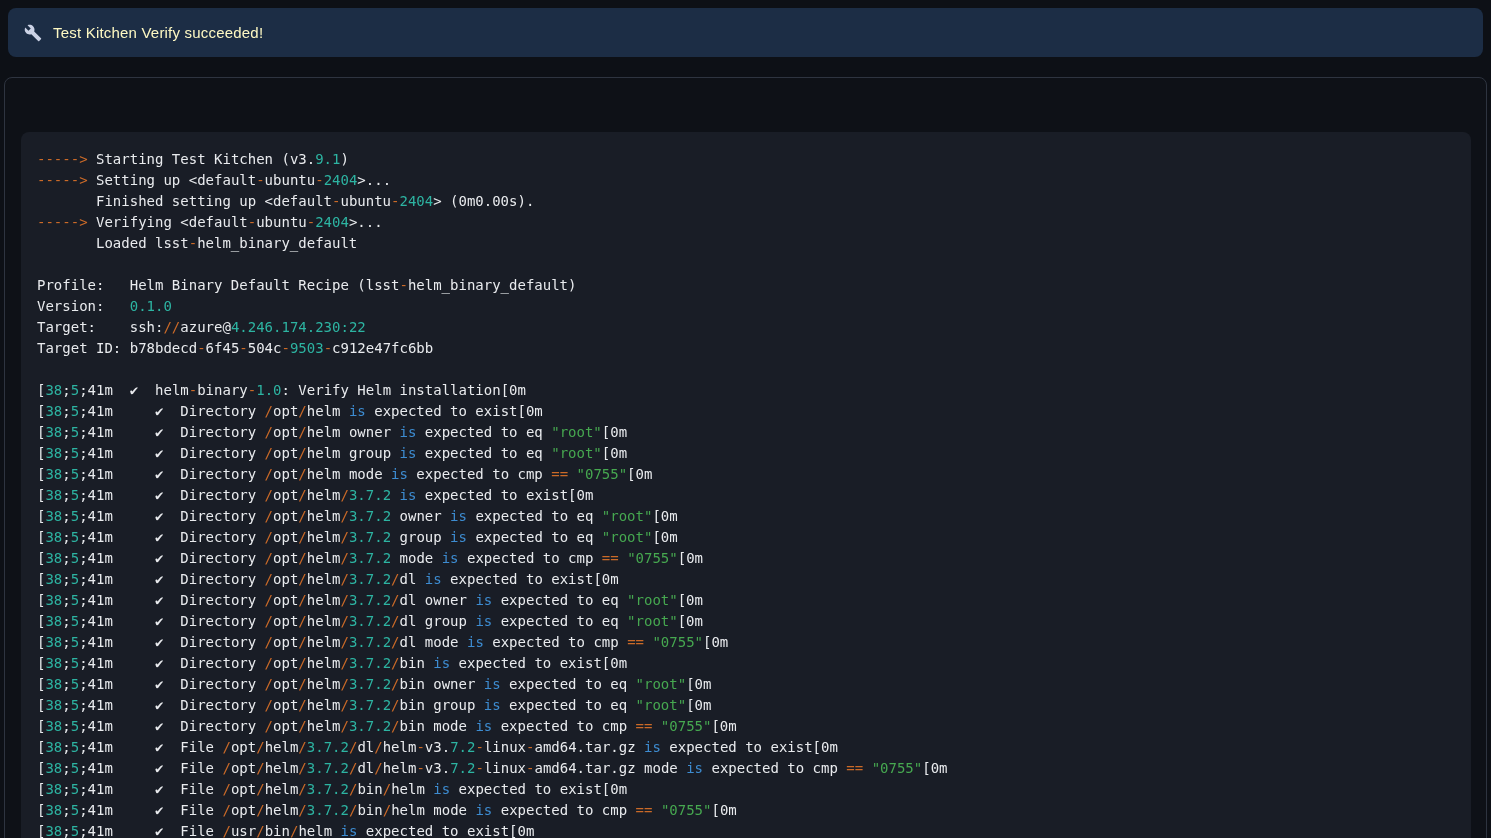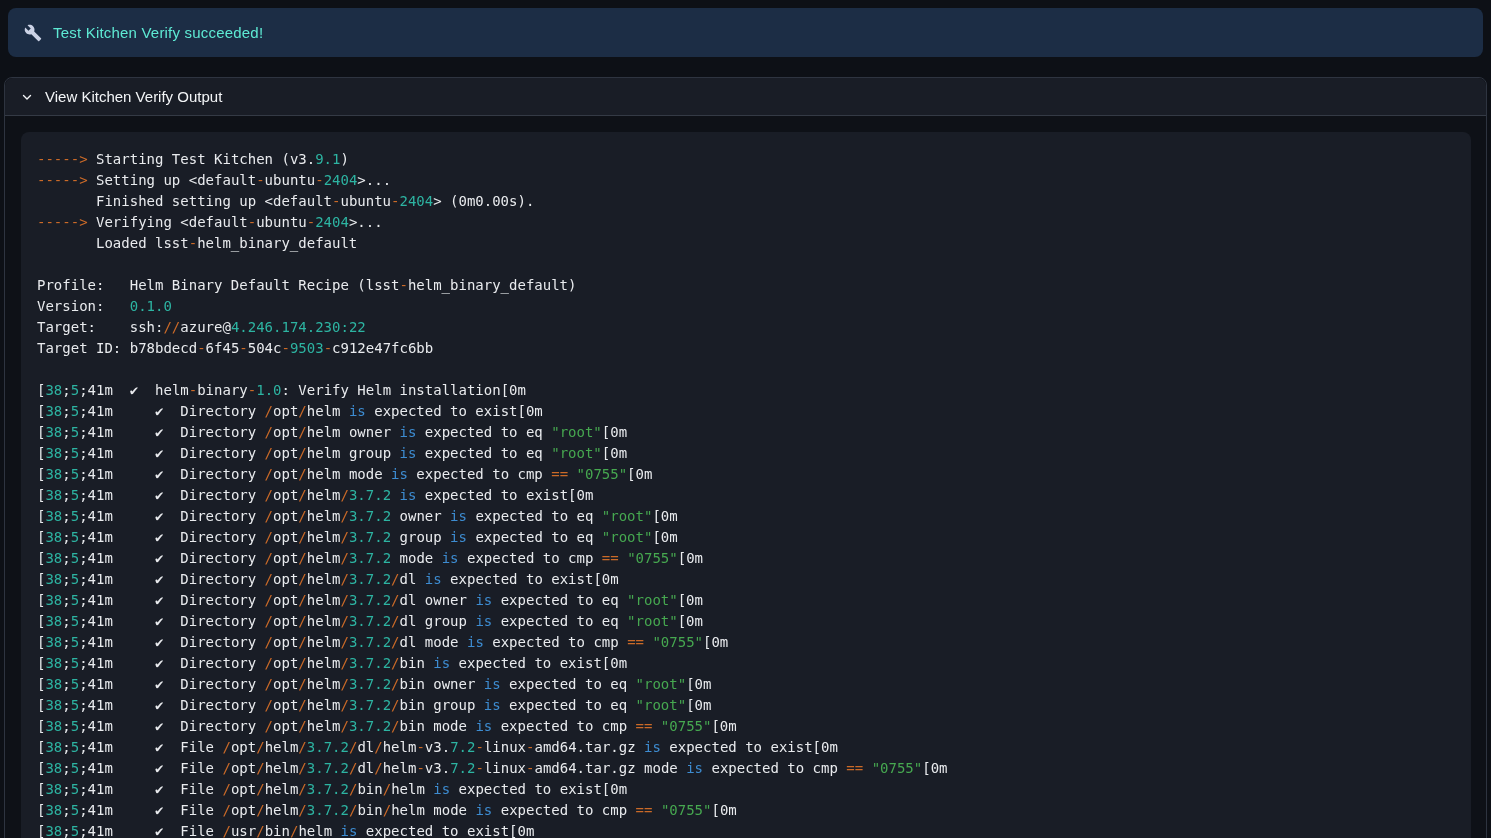--- a/index.html
+++ b/index.html
@@ -13,21 +13,21 @@
   .banner {
     position: absolute; left: 8px; top: 8px;
     width: 1475px; height: 49px;
     background: #1c2d45;
     border-radius: 8px;
     display: flex; align-items: center;
     padding: 0 16px; gap: 11px;
   }
   .banner-icon { width: 18px; height: 18px; flex: 0 0 auto; display: block; }
   .banner-text {
-    color: #5eead4; font-size: 15px; font-weight: 500; letter-spacing: .2px;
+    color: #fef9c3; font-size: 15px; font-weight: 500; letter-spacing: .2px;
   }
   .card {
     position: absolute; left: 4px; top: 77px;
     width: 1483px; height: 795px;
     background: #0e1117;
     border: 1px solid #2e3440;
     border-radius: 8px;
   }
   .card-header {
     height: 38px;
@@ -60,22 +60,16 @@
 <body>
 
 <div class="banner">
   <svg class="banner-icon" viewBox="0 0 24 24">
     <path fill="#ccd3e6" d="M22.7 19l-9.1-9.1c.9-2.3.4-5-1.5-6.9-2-2-5-2.4-7.4-1.3L9 6 6 9 1.6 4.7C.4 7.1.9 10.1 2.9 12.1c1.9 1.9 4.6 2.4 6.9 1.5l9.1 9.1c.4.4 1 .4 1.4 0l2.3-2.3c.5-.4.5-1.1.1-1.4z"></path>
   </svg>
   <span class="banner-text">Test Kitchen Verify succeeded!</span>
 </div>
 
 <div class="card">
-  <div class="card-header">
-    <svg class="chevron-icon" viewBox="0 0 24 24">
-      <path d="M6 9.5l6 6 6-6" fill="none" stroke="#f3f5f7" stroke-width="2.4" stroke-linecap="round" stroke-linejoin="round"></path>
-    </svg>
-    <span class="expander-label">View Kitchen Verify Output</span>
-  </div>
   <div class="code-block">
     <pre class="terminal"><div class="line"><span style="color: rgb(203, 106, 40);">-----&gt; </span><span style="color: rgb(233, 235, 238);">Starting Test Kitchen (v3.</span><span style="color: rgb(45, 180, 162);">9.1</span><span style="color: rgb(233, 235, 238);">)</span></div><div class="line"><span style="color: rgb(203, 106, 40);">-----&gt; </span><span style="color: rgb(233, 235, 238);">Setting up &lt;default</span><span style="color: rgb(203, 106, 40);">-</span><span style="color: rgb(233, 235, 238);">ubuntu</span><span style="color: rgb(203, 106, 40);">-</span><span style="color: rgb(45, 180, 162);">2404</span><span style="color: rgb(233, 235, 238);">&gt;...</span></div><div class="line"><span style="color: rgb(233, 235, 238);">       Finished setting up &lt;default</span><span style="color: rgb(203, 106, 40);">-</span><span style="color: rgb(233, 235, 238);">ubuntu</span><span style="color: rgb(203, 106, 40);">-</span><span style="color: rgb(45, 180, 162);">2404</span><span style="color: rgb(233, 235, 238);">&gt; (0m0.00s).</span></div><div class="line"><span style="color: rgb(203, 106, 40);">-----&gt; </span><span style="color: rgb(233, 235, 238);">Verifying &lt;default</span><span style="color: rgb(203, 106, 40);">-</span><span style="color: rgb(233, 235, 238);">ubuntu</span><span style="color: rgb(203, 106, 40);">-</span><span style="color: rgb(45, 180, 162);">2404</span><span style="color: rgb(233, 235, 238);">&gt;...</span></div><div class="line"><span style="color: rgb(233, 235, 238);">       Loaded lsst</span><span style="color: rgb(203, 106, 40);">-</span><span style="color: rgb(233, 235, 238);">helm_binary_default</span></div><div class="line">&nbsp;</div><div class="line"><span style="color: rgb(233, 235, 238);">Profile:   Helm Binary Default Recipe (lsst</span><span style="color: rgb(203, 106, 40);">-</span><span style="color: rgb(233, 235, 238);">helm_binary_default)</span></div><div class="line"><span style="color: rgb(233, 235, 238);">Version:   </span><span style="color: rgb(45, 180, 162);">0.1.0</span></div><div class="line"><span style="color: rgb(233, 235, 238);">Target:    ssh:</span><span style="color: rgb(203, 106, 40);">//</span><span style="color: rgb(233, 235, 238);">azure@</span><span style="color: rgb(45, 180, 162);">4.246.174.230:22</span></div><div class="line"><span style="color: rgb(233, 235, 238);">Target ID: b78bdecd</span><span style="color: rgb(203, 106, 40);">-</span><span style="color: rgb(233, 235, 238);">6f45</span><span style="color: rgb(203, 106, 40);">-</span><span style="color: rgb(233, 235, 238);">504c</span><span style="color: rgb(203, 106, 40);">-</span><span style="color: rgb(45, 180, 162);">9503</span><span style="color: rgb(203, 106, 40);">-</span><span style="color: rgb(233, 235, 238);">c912e47fc6bb</span></div><div class="line">&nbsp;</div><div class="line"><span style="color: rgb(233, 235, 238);">[</span><span style="color: rgb(45, 180, 162);">38</span><span style="color: rgb(233, 235, 238);">;</span><span style="color: rgb(45, 180, 162);">5</span><span style="color: rgb(233, 235, 238);">;41m  ✔  helm</span><span style="color: rgb(203, 106, 40);">-</span><span style="color: rgb(233, 235, 238);">binary</span><span style="color: rgb(203, 106, 40);">-</span><span style="color: rgb(45, 180, 162);">1.0</span><span style="color: rgb(233, 235, 238);">: Verify Helm installation[0m</span></div><div class="line"><span style="color: rgb(233, 235, 238);">[</span><span style="color: rgb(45, 180, 162);">38</span><span style="color: rgb(233, 235, 238);">;</span><span style="color: rgb(45, 180, 162);">5</span><span style="color: rgb(233, 235, 238);">;41m     ✔  Directory </span><span style="color: rgb(203, 106, 40);">/</span><span style="color: rgb(233, 235, 238);">opt</span><span style="color: rgb(203, 106, 40);">/</span><span style="color: rgb(233, 235, 238);">helm </span><span style="color: rgb(61, 140, 209);">is</span><span style="color: rgb(233, 235, 238);"> expected to exist[0m</span></div><div class="line"><span style="color: rgb(233, 235, 238);">[</span><span style="color: rgb(45, 180, 162);">38</span><span style="color: rgb(233, 235, 238);">;</span><span style="color: rgb(45, 180, 162);">5</span><span style="color: rgb(233, 235, 238);">;41m     ✔  Directory </span><span style="color: rgb(203, 106, 40);">/</span><span style="color: rgb(233, 235, 238);">opt</span><span style="color: rgb(203, 106, 40);">/</span><span style="color: rgb(233, 235, 238);">helm owner </span><span style="color: rgb(61, 140, 209);">is</span><span style="color: rgb(233, 235, 238);"> expected to eq </span><span style="color: rgb(70, 168, 80);">"root"</span><span style="color: rgb(233, 235, 238);">[0m</span></div><div class="line"><span style="color: rgb(233, 235, 238);">[</span><span style="color: rgb(45, 180, 162);">38</span><span style="color: rgb(233, 235, 238);">;</span><span style="color: rgb(45, 180, 162);">5</span><span style="color: rgb(233, 235, 238);">;41m     ✔  Directory </span><span style="color: rgb(203, 106, 40);">/</span><span style="color: rgb(233, 235, 238);">opt</span><span style="color: rgb(203, 106, 40);">/</span><span style="color: rgb(233, 235, 238);">helm group </span><span style="color: rgb(61, 140, 209);">is</span><span style="color: rgb(233, 235, 238);"> expected to eq </span><span style="color: rgb(70, 168, 80);">"root"</span><span style="color: rgb(233, 235, 238);">[0m</span></div><div class="line"><span style="color: rgb(233, 235, 238);">[</span><span style="color: rgb(45, 180, 162);">38</span><span style="color: rgb(233, 235, 238);">;</span><span style="color: rgb(45, 180, 162);">5</span><span style="color: rgb(233, 235, 238);">;41m     ✔  Directory </span><span style="color: rgb(203, 106, 40);">/</span><span style="color: rgb(233, 235, 238);">opt</span><span style="color: rgb(203, 106, 40);">/</span><span style="color: rgb(233, 235, 238);">helm mode </span><span style="color: rgb(61, 140, 209);">is</span><span style="color: rgb(233, 235, 238);"> expected to cmp </span><span style="color: rgb(203, 106, 40);">==</span><span style="color: rgb(233, 235, 238);"> </span><span style="color: rgb(70, 168, 80);">"0755"</span><span style="color: rgb(233, 235, 238);">[0m</span></div><div class="line"><span style="color: rgb(233, 235, 238);">[</span><span style="color: rgb(45, 180, 162);">38</span><span style="color: rgb(233, 235, 238);">;</span><span style="color: rgb(45, 180, 162);">5</span><span style="color: rgb(233, 235, 238);">;41m     ✔  Directory </span><span style="color: rgb(203, 106, 40);">/</span><span style="color: rgb(233, 235, 238);">opt</span><span style="color: rgb(203, 106, 40);">/</span><span style="color: rgb(233, 235, 238);">helm</span><span style="color: rgb(203, 106, 40);">/</span><span style="color: rgb(45, 180, 162);">3.7.2</span><span style="color: rgb(233, 235, 238);"> </span><span style="color: rgb(61, 140, 209);">is</span><span style="color: rgb(233, 235, 238);"> expected to exist[0m</span></div><div class="line"><span style="color: rgb(233, 235, 238);">[</span><span style="color: rgb(45, 180, 162);">38</span><span style="color: rgb(233, 235, 238);">;</span><span style="color: rgb(45, 180, 162);">5</span><span style="color: rgb(233, 235, 238);">;41m     ✔  Directory </span><span style="color: rgb(203, 106, 40);">/</span><span style="color: rgb(233, 235, 238);">opt</span><span style="color: rgb(203, 106, 40);">/</span><span style="color: rgb(233, 235, 238);">helm</span><span style="color: rgb(203, 106, 40);">/</span><span style="color: rgb(45, 180, 162);">3.7.2</span><span style="color: rgb(233, 235, 238);"> owner </span><span style="color: rgb(61, 140, 209);">is</span><span style="color: rgb(233, 235, 238);"> expected to eq </span><span style="color: rgb(70, 168, 80);">"root"</span><span style="color: rgb(233, 235, 238);">[0m</span></div><div class="line"><span style="color: rgb(233, 235, 238);">[</span><span style="color: rgb(45, 180, 162);">38</span><span style="color: rgb(233, 235, 238);">;</span><span style="color: rgb(45, 180, 162);">5</span><span style="color: rgb(233, 235, 238);">;41m     ✔  Directory </span><span style="color: rgb(203, 106, 40);">/</span><span style="color: rgb(233, 235, 238);">opt</span><span style="color: rgb(203, 106, 40);">/</span><span style="color: rgb(233, 235, 238);">helm</span><span style="color: rgb(203, 106, 40);">/</span><span style="color: rgb(45, 180, 162);">3.7.2</span><span style="color: rgb(233, 235, 238);"> group </span><span style="color: rgb(61, 140, 209);">is</span><span style="color: rgb(233, 235, 238);"> expected to eq </span><span style="color: rgb(70, 168, 80);">"root"</span><span style="color: rgb(233, 235, 238);">[0m</span></div><div class="line"><span style="color: rgb(233, 235, 238);">[</span><span style="color: rgb(45, 180, 162);">38</span><span style="color: rgb(233, 235, 238);">;</span><span style="color: rgb(45, 180, 162);">5</span><span style="color: rgb(233, 235, 238);">;41m     ✔  Directory </span><span style="color: rgb(203, 106, 40);">/</span><span style="color: rgb(233, 235, 238);">opt</span><span style="color: rgb(203, 106, 40);">/</span><span style="color: rgb(233, 235, 238);">helm</span><span style="color: rgb(203, 106, 40);">/</span><span style="color: rgb(45, 180, 162);">3.7.2</span><span style="color: rgb(233, 235, 238);"> mode </span><span style="color: rgb(61, 140, 209);">is</span><span style="color: rgb(233, 235, 238);"> expected to cmp </span><span style="color: rgb(203, 106, 40);">==</span><span style="color: rgb(233, 235, 238);"> </span><span style="color: rgb(70, 168, 80);">"0755"</span><span style="color: rgb(233, 235, 238);">[0m</span></div><div class="line"><span style="color: rgb(233, 235, 238);">[</span><span style="color: rgb(45, 180, 162);">38</span><span style="color: rgb(233, 235, 238);">;</span><span style="color: rgb(45, 180, 162);">5</span><span style="color: rgb(233, 235, 238);">;41m     ✔  Directory </span><span style="color: rgb(203, 106, 40);">/</span><span style="color: rgb(233, 235, 238);">opt</span><span style="color: rgb(203, 106, 40);">/</span><span style="color: rgb(233, 235, 238);">helm</span><span style="color: rgb(203, 106, 40);">/</span><span style="color: rgb(45, 180, 162);">3.7.2</span><span style="color: rgb(203, 106, 40);">/</span><span style="color: rgb(233, 235, 238);">dl </span><span style="color: rgb(61, 140, 209);">is</span><span style="color: rgb(233, 235, 238);"> expected to exist[0m</span></div><div class="line"><span style="color: rgb(233, 235, 238);">[</span><span style="color: rgb(45, 180, 162);">38</span><span style="color: rgb(233, 235, 238);">;</span><span style="color: rgb(45, 180, 162);">5</span><span style="color: rgb(233, 235, 238);">;41m     ✔  Directory </span><span style="color: rgb(203, 106, 40);">/</span><span style="color: rgb(233, 235, 238);">opt</span><span style="color: rgb(203, 106, 40);">/</span><span style="color: rgb(233, 235, 238);">helm</span><span style="color: rgb(203, 106, 40);">/</span><span style="color: rgb(45, 180, 162);">3.7.2</span><span style="color: rgb(203, 106, 40);">/</span><span style="color: rgb(233, 235, 238);">dl owner </span><span style="color: rgb(61, 140, 209);">is</span><span style="color: rgb(233, 235, 238);"> expected to eq </span><span style="color: rgb(70, 168, 80);">"root"</span><span style="color: rgb(233, 235, 238);">[0m</span></div><div class="line"><span style="color: rgb(233, 235, 238);">[</span><span style="color: rgb(45, 180, 162);">38</span><span style="color: rgb(233, 235, 238);">;</span><span style="color: rgb(45, 180, 162);">5</span><span style="color: rgb(233, 235, 238);">;41m     ✔  Directory </span><span style="color: rgb(203, 106, 40);">/</span><span style="color: rgb(233, 235, 238);">opt</span><span style="color: rgb(203, 106, 40);">/</span><span style="color: rgb(233, 235, 238);">helm</span><span style="color: rgb(203, 106, 40);">/</span><span style="color: rgb(45, 180, 162);">3.7.2</span><span style="color: rgb(203, 106, 40);">/</span><span style="color: rgb(233, 235, 238);">dl group </span><span style="color: rgb(61, 140, 209);">is</span><span style="color: rgb(233, 235, 238);"> expected to eq </span><span style="color: rgb(70, 168, 80);">"root"</span><span style="color: rgb(233, 235, 238);">[0m</span></div><div class="line"><span style="color: rgb(233, 235, 238);">[</span><span style="color: rgb(45, 180, 162);">38</span><span style="color: rgb(233, 235, 238);">;</span><span style="color: rgb(45, 180, 162);">5</span><span style="color: rgb(233, 235, 238);">;41m     ✔  Directory </span><span style="color: rgb(203, 106, 40);">/</span><span style="color: rgb(233, 235, 238);">opt</span><span style="color: rgb(203, 106, 40);">/</span><span style="color: rgb(233, 235, 238);">helm</span><span style="color: rgb(203, 106, 40);">/</span><span style="color: rgb(45, 180, 162);">3.7.2</span><span style="color: rgb(203, 106, 40);">/</span><span style="color: rgb(233, 235, 238);">dl mode </span><span style="color: rgb(61, 140, 209);">is</span><span style="color: rgb(233, 235, 238);"> expected to cmp </span><span style="color: rgb(203, 106, 40);">==</span><span style="color: rgb(233, 235, 238);"> </span><span style="color: rgb(70, 168, 80);">"0755"</span><span style="color: rgb(233, 235, 238);">[0m</span></div><div class="line"><span style="color: rgb(233, 235, 238);">[</span><span style="color: rgb(45, 180, 162);">38</span><span style="color: rgb(233, 235, 238);">;</span><span style="color: rgb(45, 180, 162);">5</span><span style="color: rgb(233, 235, 238);">;41m     ✔  Directory </span><span style="color: rgb(203, 106, 40);">/</span><span style="color: rgb(233, 235, 238);">opt</span><span style="color: rgb(203, 106, 40);">/</span><span style="color: rgb(233, 235, 238);">helm</span><span style="color: rgb(203, 106, 40);">/</span><span style="color: rgb(45, 180, 162);">3.7.2</span><span style="color: rgb(203, 106, 40);">/</span><span style="color: rgb(233, 235, 238);">bin </span><span style="color: rgb(61, 140, 209);">is</span><span style="color: rgb(233, 235, 238);"> expected to exist[0m</span></div><div class="line"><span style="color: rgb(233, 235, 238);">[</span><span style="color: rgb(45, 180, 162);">38</span><span style="color: rgb(233, 235, 238);">;</span><span style="color: rgb(45, 180, 162);">5</span><span style="color: rgb(233, 235, 238);">;41m     ✔  Directory </span><span style="color: rgb(203, 106, 40);">/</span><span style="color: rgb(233, 235, 238);">opt</span><span style="color: rgb(203, 106, 40);">/</span><span style="color: rgb(233, 235, 238);">helm</span><span style="color: rgb(203, 106, 40);">/</span><span style="color: rgb(45, 180, 162);">3.7.2</span><span style="color: rgb(203, 106, 40);">/</span><span style="color: rgb(233, 235, 238);">bin owner </span><span style="color: rgb(61, 140, 209);">is</span><span style="color: rgb(233, 235, 238);"> expected to eq </span><span style="color: rgb(70, 168, 80);">"root"</span><span style="color: rgb(233, 235, 238);">[0m</span></div><div class="line"><span style="color: rgb(233, 235, 238);">[</span><span style="color: rgb(45, 180, 162);">38</span><span style="color: rgb(233, 235, 238);">;</span><span style="color: rgb(45, 180, 162);">5</span><span style="color: rgb(233, 235, 238);">;41m     ✔  Directory </span><span style="color: rgb(203, 106, 40);">/</span><span style="color: rgb(233, 235, 238);">opt</span><span style="color: rgb(203, 106, 40);">/</span><span style="color: rgb(233, 235, 238);">helm</span><span style="color: rgb(203, 106, 40);">/</span><span style="color: rgb(45, 180, 162);">3.7.2</span><span style="color: rgb(203, 106, 40);">/</span><span style="color: rgb(233, 235, 238);">bin group </span><span style="color: rgb(61, 140, 209);">is</span><span style="color: rgb(233, 235, 238);"> expected to eq </span><span style="color: rgb(70, 168, 80);">"root"</span><span style="color: rgb(233, 235, 238);">[0m</span></div><div class="line"><span style="color: rgb(233, 235, 238);">[</span><span style="color: rgb(45, 180, 162);">38</span><span style="color: rgb(233, 235, 238);">;</span><span style="color: rgb(45, 180, 162);">5</span><span style="color: rgb(233, 235, 238);">;41m     ✔  Directory </span><span style="color: rgb(203, 106, 40);">/</span><span style="color: rgb(233, 235, 238);">opt</span><span style="color: rgb(203, 106, 40);">/</span><span style="color: rgb(233, 235, 238);">helm</span><span style="color: rgb(203, 106, 40);">/</span><span style="color: rgb(45, 180, 162);">3.7.2</span><span style="color: rgb(203, 106, 40);">/</span><span style="color: rgb(233, 235, 238);">bin mode </span><span style="color: rgb(61, 140, 209);">is</span><span style="color: rgb(233, 235, 238);"> expected to cmp </span><span style="color: rgb(203, 106, 40);">==</span><span style="color: rgb(233, 235, 238);"> </span><span style="color: rgb(70, 168, 80);">"0755"</span><span style="color: rgb(233, 235, 238);">[0m</span></div><div class="line"><span style="color: rgb(233, 235, 238);">[</span><span style="color: rgb(45, 180, 162);">38</span><span style="color: rgb(233, 235, 238);">;</span><span style="color: rgb(45, 180, 162);">5</span><span style="color: rgb(233, 235, 238);">;41m     ✔  File </span><span style="color: rgb(203, 106, 40);">/</span><span style="color: rgb(233, 235, 238);">opt</span><span style="color: rgb(203, 106, 40);">/</span><span style="color: rgb(233, 235, 238);">helm</span><span style="color: rgb(203, 106, 40);">/</span><span style="color: rgb(45, 180, 162);">3.7.2</span><span style="color: rgb(203, 106, 40);">/</span><span style="color: rgb(233, 235, 238);">dl</span><span style="color: rgb(203, 106, 40);">/</span><span style="color: rgb(233, 235, 238);">helm</span><span style="color: rgb(203, 106, 40);">-</span><span style="color: rgb(233, 235, 238);">v3.</span><span style="color: rgb(45, 180, 162);">7.2</span><span style="color: rgb(203, 106, 40);">-</span><span style="color: rgb(233, 235, 238);">linux</span><span style="color: rgb(203, 106, 40);">-</span><span style="color: rgb(233, 235, 238);">amd64.tar.gz </span><span style="color: rgb(61, 140, 209);">is</span><span style="color: rgb(233, 235, 238);"> expected to exist[0m</span></div><div class="line"><span style="color: rgb(233, 235, 238);">[</span><span style="color: rgb(45, 180, 162);">38</span><span style="color: rgb(233, 235, 238);">;</span><span style="color: rgb(45, 180, 162);">5</span><span style="color: rgb(233, 235, 238);">;41m     ✔  File </span><span style="color: rgb(203, 106, 40);">/</span><span style="color: rgb(233, 235, 238);">opt</span><span style="color: rgb(203, 106, 40);">/</span><span style="color: rgb(233, 235, 238);">helm</span><span style="color: rgb(203, 106, 40);">/</span><span style="color: rgb(45, 180, 162);">3.7.2</span><span style="color: rgb(203, 106, 40);">/</span><span style="color: rgb(233, 235, 238);">dl</span><span style="color: rgb(203, 106, 40);">/</span><span style="color: rgb(233, 235, 238);">helm</span><span style="color: rgb(203, 106, 40);">-</span><span style="color: rgb(233, 235, 238);">v3.</span><span style="color: rgb(45, 180, 162);">7.2</span><span style="color: rgb(203, 106, 40);">-</span><span style="color: rgb(233, 235, 238);">linux</span><span style="color: rgb(203, 106, 40);">-</span><span style="color: rgb(233, 235, 238);">amd64.tar.gz mode </span><span style="color: rgb(61, 140, 209);">is</span><span style="color: rgb(233, 235, 238);"> expected to cmp </span><span style="color: rgb(203, 106, 40);">==</span><span style="color: rgb(233, 235, 238);"> </span><span style="color: rgb(70, 168, 80);">"0755"</span><span style="color: rgb(233, 235, 238);">[0m</span></div><div class="line"><span style="color: rgb(233, 235, 238);">[</span><span style="color: rgb(45, 180, 162);">38</span><span style="color: rgb(233, 235, 238);">;</span><span style="color: rgb(45, 180, 162);">5</span><span style="color: rgb(233, 235, 238);">;41m     ✔  File </span><span style="color: rgb(203, 106, 40);">/</span><span style="color: rgb(233, 235, 238);">opt</span><span style="color: rgb(203, 106, 40);">/</span><span style="color: rgb(233, 235, 238);">helm</span><span style="color: rgb(203, 106, 40);">/</span><span style="color: rgb(45, 180, 162);">3.7.2</span><span style="color: rgb(203, 106, 40);">/</span><span style="color: rgb(233, 235, 238);">bin</span><span style="color: rgb(203, 106, 40);">/</span><span style="color: rgb(233, 235, 238);">helm </span><span style="color: rgb(61, 140, 209);">is</span><span style="color: rgb(233, 235, 238);"> expected to exist[0m</span></div><div class="line"><span style="color: rgb(233, 235, 238);">[</span><span style="color: rgb(45, 180, 162);">38</span><span style="color: rgb(233, 235, 238);">;</span><span style="color: rgb(45, 180, 162);">5</span><span style="color: rgb(233, 235, 238);">;41m     ✔  File </span><span style="color: rgb(203, 106, 40);">/</span><span style="color: rgb(233, 235, 238);">opt</span><span style="color: rgb(203, 106, 40);">/</span><span style="color: rgb(233, 235, 238);">helm</span><span style="color: rgb(203, 106, 40);">/</span><span style="color: rgb(45, 180, 162);">3.7.2</span><span style="color: rgb(203, 106, 40);">/</span><span style="color: rgb(233, 235, 238);">bin</span><span style="color: rgb(203, 106, 40);">/</span><span style="color: rgb(233, 235, 238);">helm mode </span><span style="color: rgb(61, 140, 209);">is</span><span style="color: rgb(233, 235, 238);"> expected to cmp </span><span style="color: rgb(203, 106, 40);">==</span><span style="color: rgb(233, 235, 238);"> </span><span style="color: rgb(70, 168, 80);">"0755"</span><span style="color: rgb(233, 235, 238);">[0m</span></div><div class="line"><span style="color: rgb(233, 235, 238);">[</span><span style="color: rgb(45, 180, 162);">38</span><span style="color: rgb(233, 235, 238);">;</span><span style="color: rgb(45, 180, 162);">5</span><span style="color: rgb(233, 235, 238);">;41m     ✔  File </span><span style="color: rgb(203, 106, 40);">/</span><span style="color: rgb(233, 235, 238);">usr</span><span style="color: rgb(203, 106, 40);">/</span><span style="color: rgb(233, 235, 238);">bin</span><span style="color: rgb(203, 106, 40);">/</span><span style="color: rgb(233, 235, 238);">helm </span><span style="color: rgb(61, 140, 209);">is</span><span style="color: rgb(233, 235, 238);"> expected to exist[0m</span></div></pre>
   </div>
 </div>
 
 </body></html>

